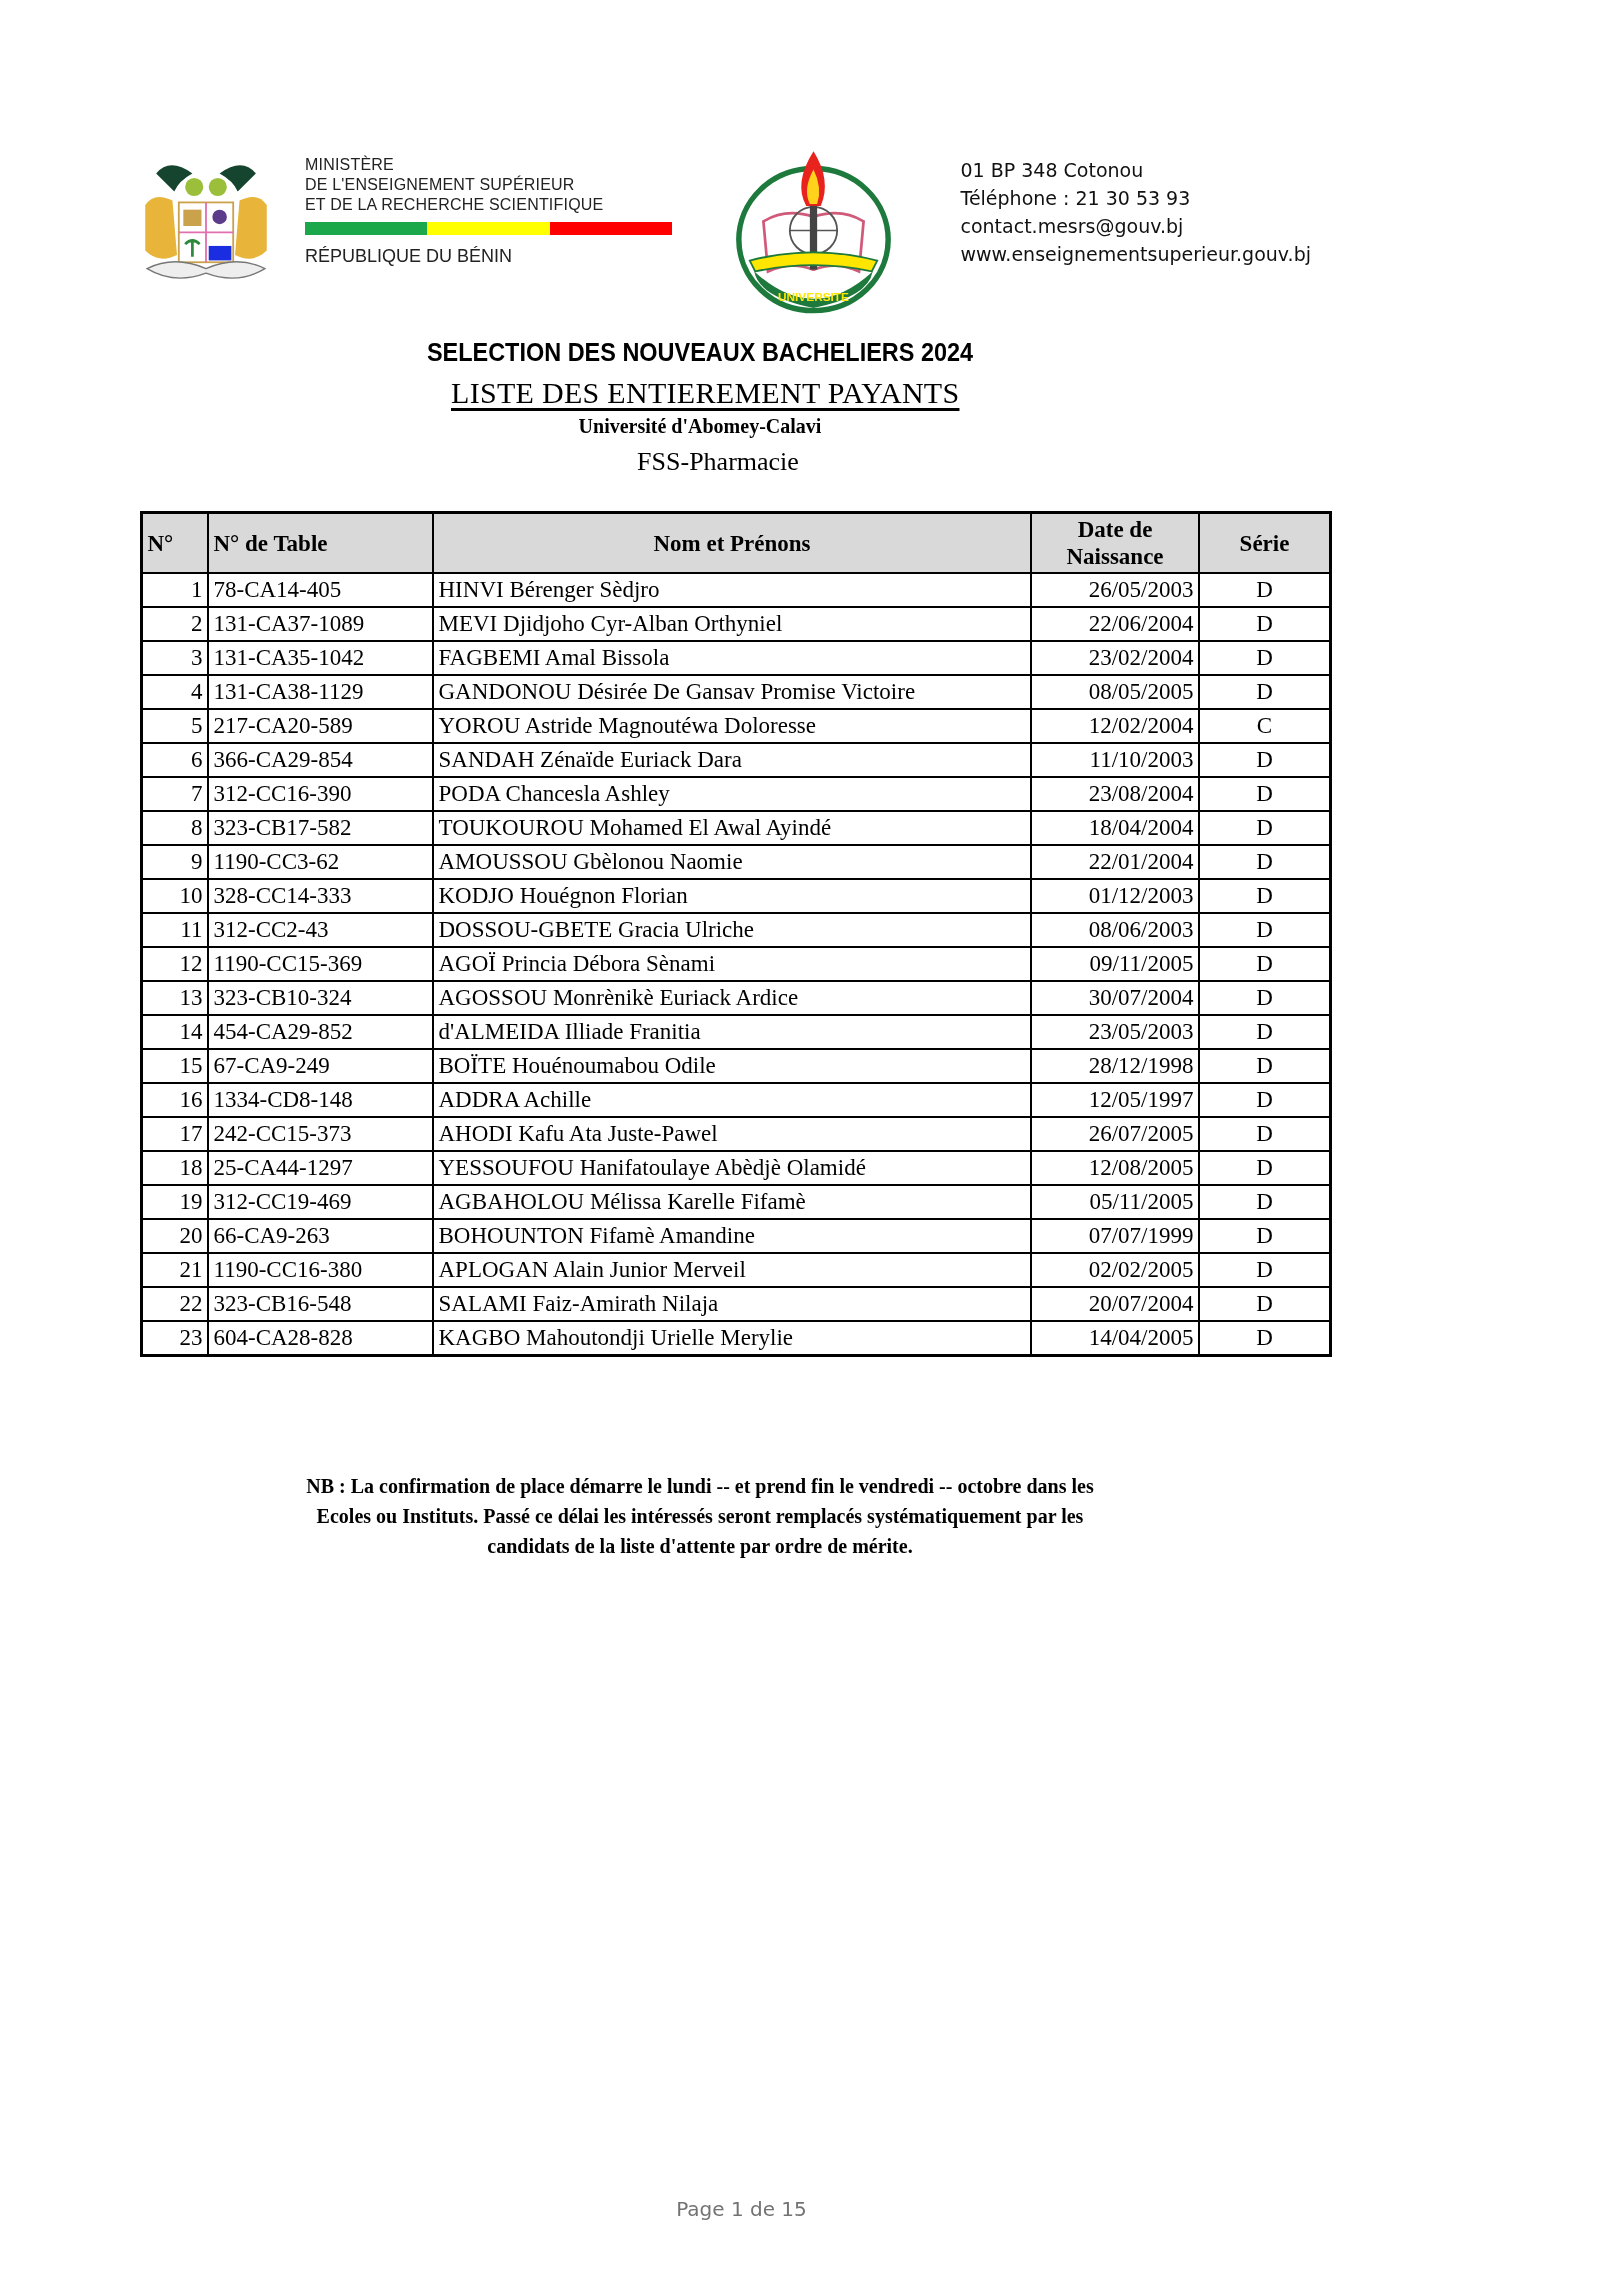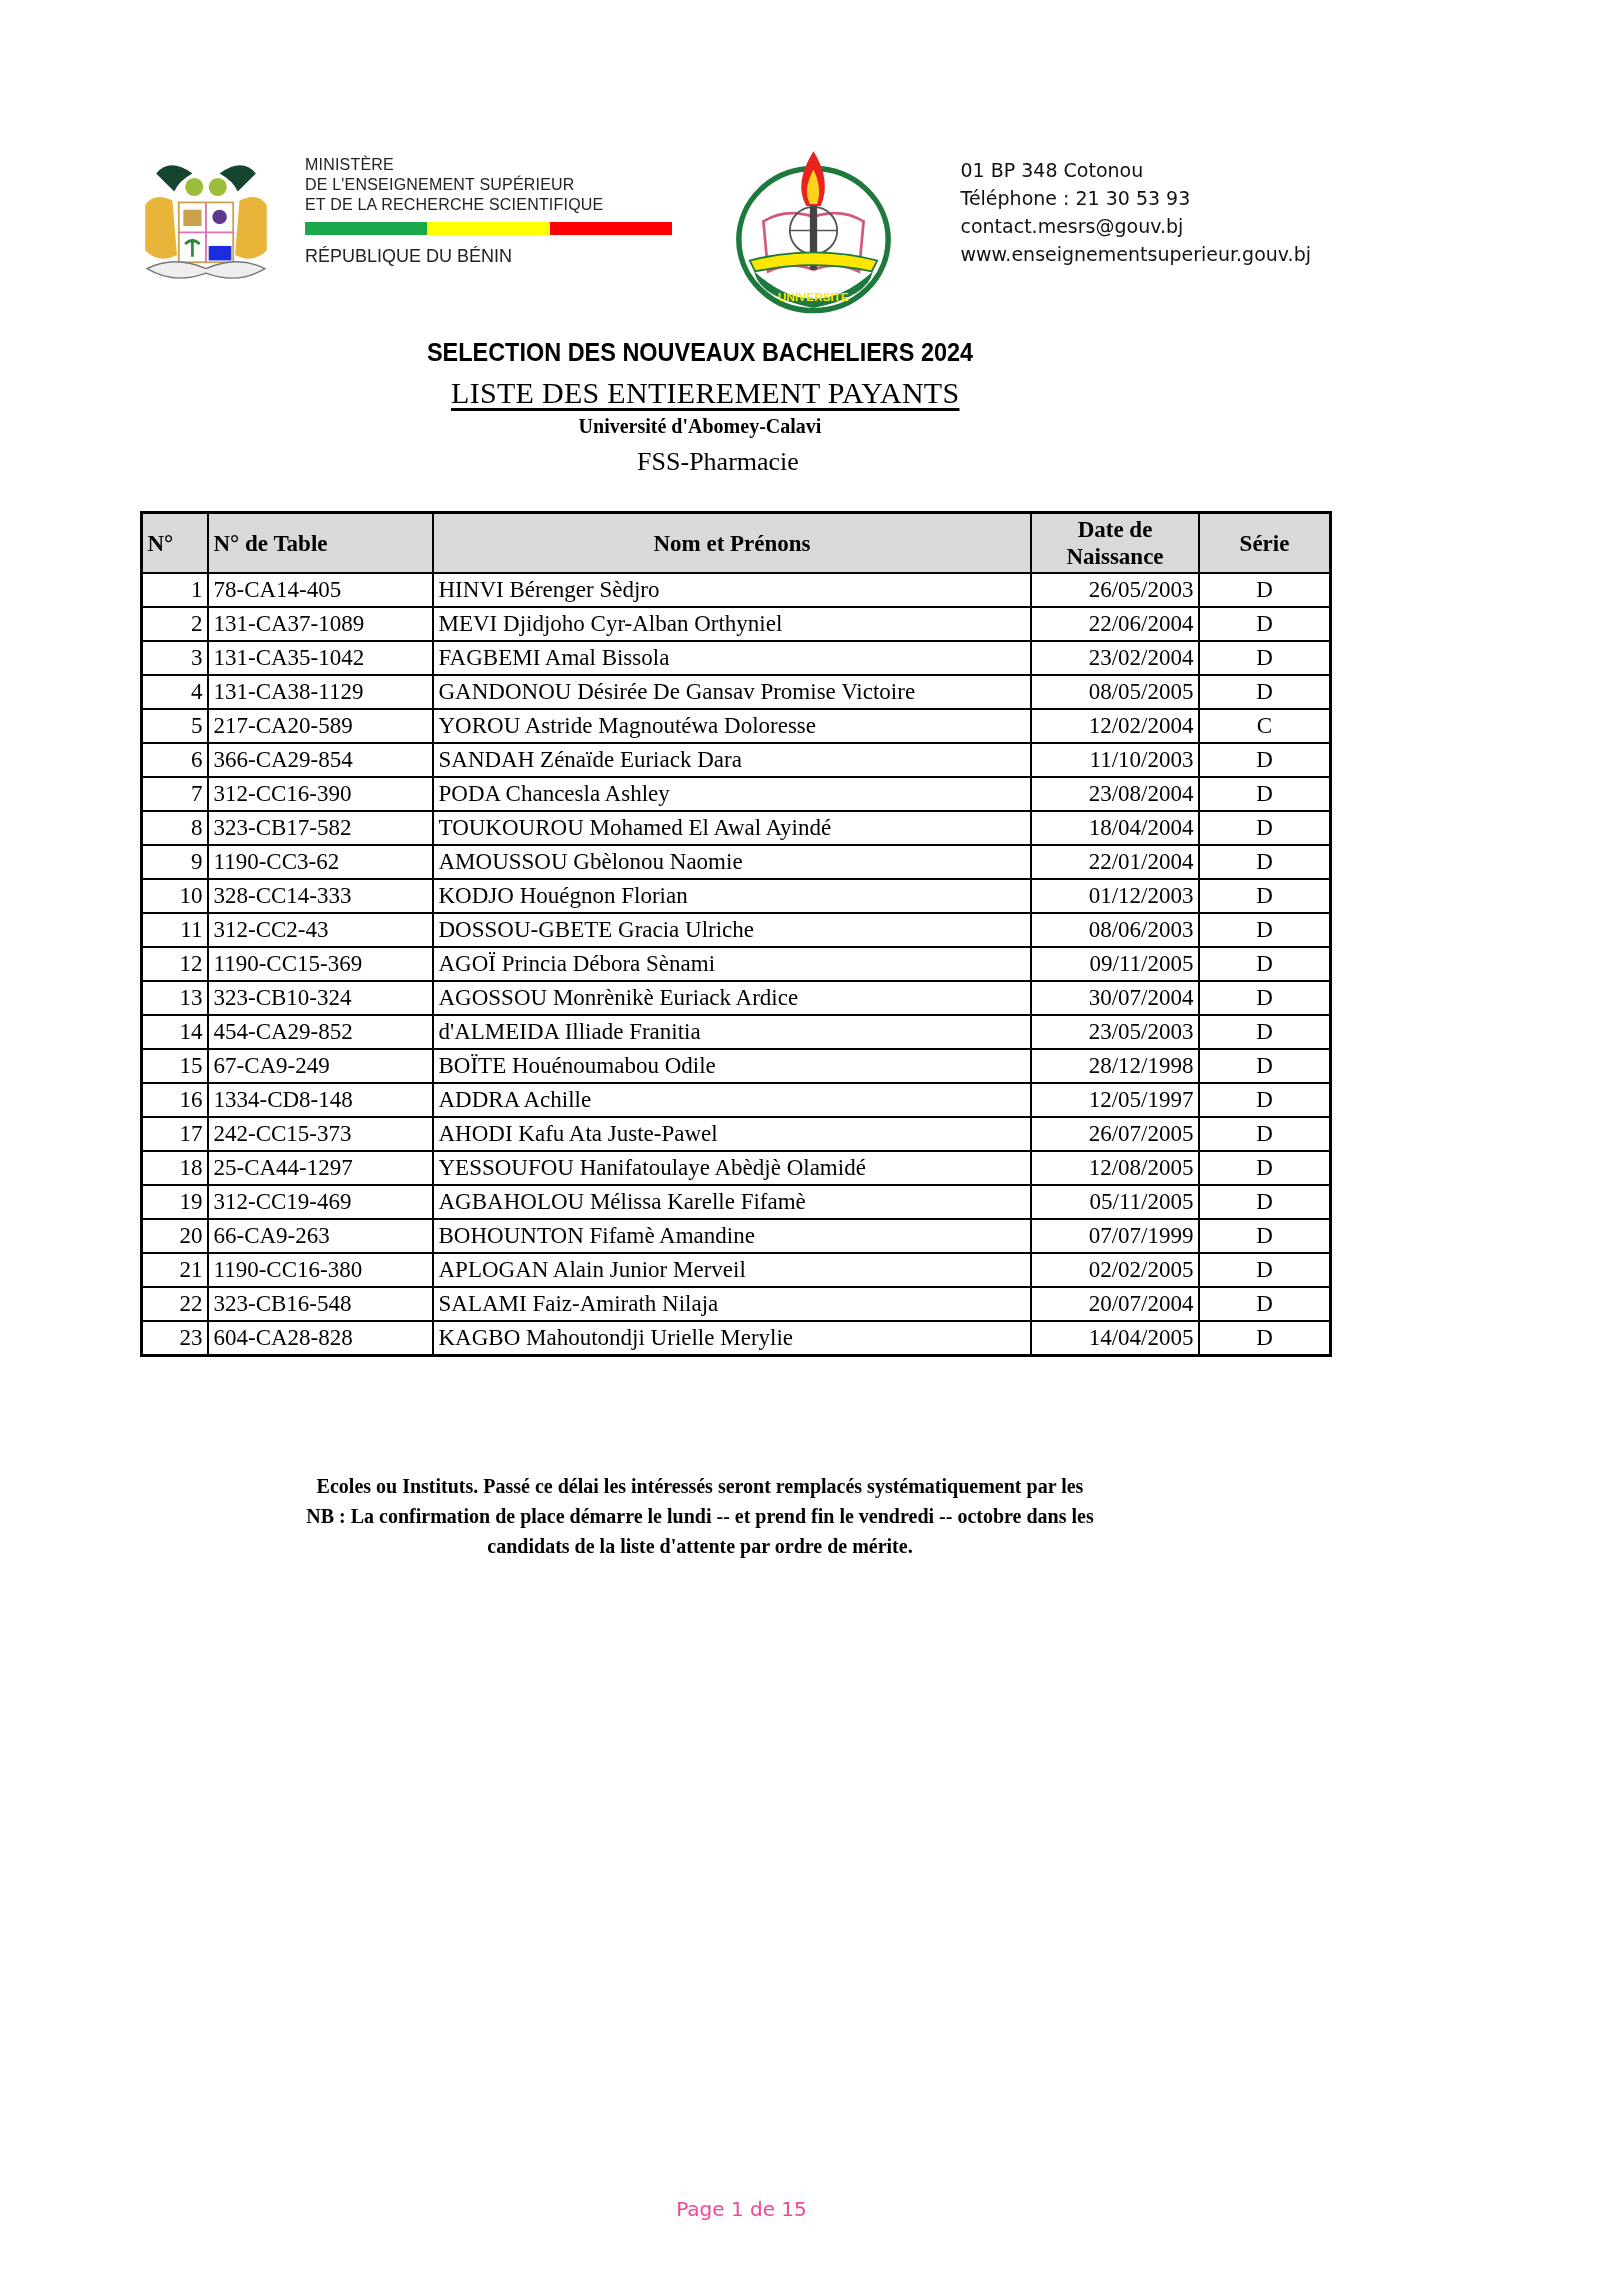--- a/index.html
+++ b/index.html
@@ -30,21 +30,21 @@
   th.c-name { width:587px; text-align:center; }
   th.c-date { width:157px; text-align:center; }
   th.c-serie { width:120px; text-align:center; }
   td.c-no { text-align:right; padding-right:3.6px; }
   td.c-date { text-align:right; }
   td.c-serie { text-align:center; }
 
   
   .note { position:absolute; left:218px; width:964px; top:1471px; text-align:center; font-weight:bold; font-size:20px; line-height:30px; }
 
-  .pageno { position:absolute; left:0; width:1483px; top:2197px; text-align:center; font-family:"DejaVu Sans", sans-serif; font-size:20px; color:#ec4899; }
+  .pageno { position:absolute; left:0; width:1483px; top:2197px; text-align:center; font-family:"DejaVu Sans", sans-serif; font-size:20px; color:#737373; }
 </style>
 </head>
 <body>
 
 <div class="coat">
   <svg width="136" height="132" viewBox="0 0 150 145">
     <path d="M20 20 q15 -18 40 0 q-15 8 -20 20 z" fill="#16452f"></path>
     <path d="M130 20 q-15 -18 -40 0 q15 8 20 20 z" fill="#16452f"></path>
     <ellipse cx="62" cy="35" rx="10" ry="10" fill="#9bbf3a"></ellipse>
     <ellipse cx="88" cy="35" rx="10" ry="10" fill="#9bbf3a"></ellipse>
@@ -270,19 +270,19 @@
         <td class="c-no">23</td>
         <td class="c-tab">604-CA28-828</td>
         <td class="c-name">KAGBO Mahoutondji Urielle Merylie</td>
         <td class="c-date">14/04/2005</td>
         <td class="c-serie">D</td>
       </tr>
     </tbody>
 </table>
 
 <div class="note">
+  <div>NB : La confirmation de place  démarre le lundi --  et prend fin le vendredi -- octobre dans les</div>
   <div>Ecoles ou Instituts. Passé ce délai les intéressés seront remplacés systématiquement par les</div>
-  <div>NB : La confirmation de place  démarre le lundi --  et prend fin le vendredi -- octobre dans les</div>
   <div>candidats de la liste d'attente par ordre de mérite.</div>
 </div>
 
 <div class="pageno">Page 1 de 15</div>
 
 
 </body></html>

